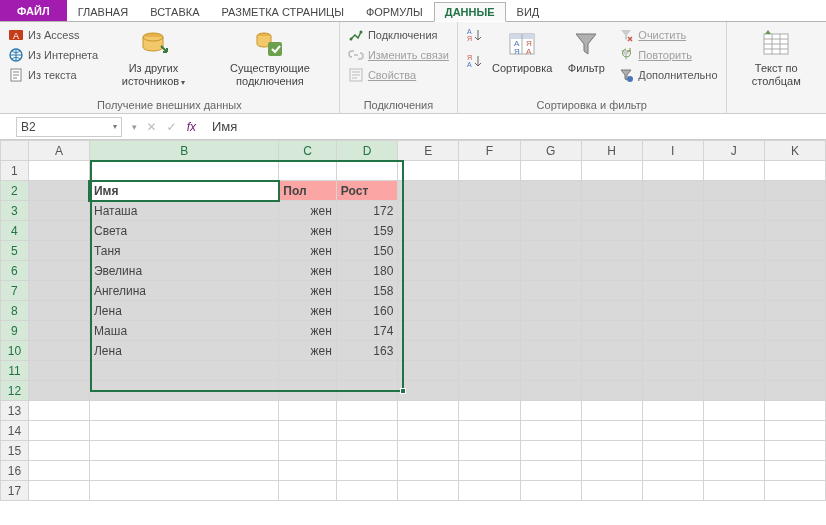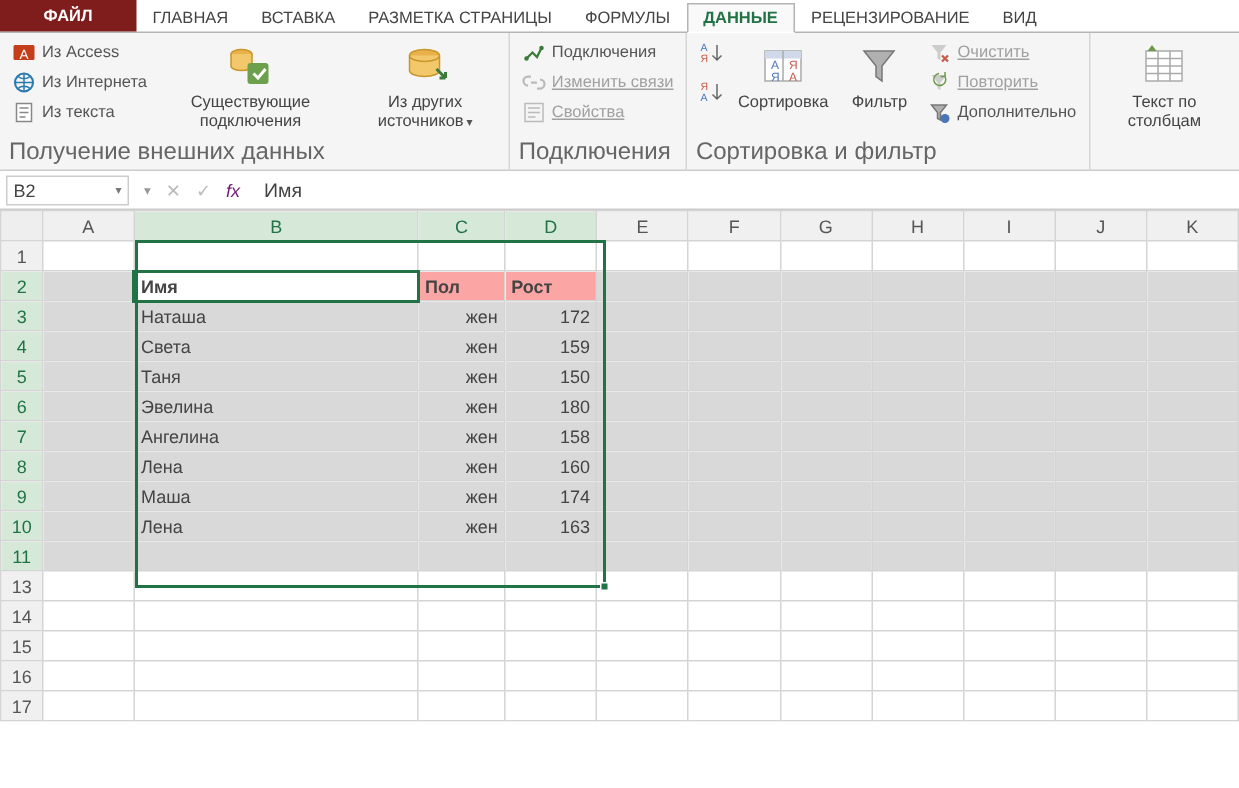--- a/index.html
+++ b/index.html
@@ -1,37 +1,37 @@
 <!DOCTYPE html>
 <html><head>
 <meta charset="utf-8">
 <style>
   * { box-sizing: border-box; margin: 0; padding: 0; }
   body { font-family: "Segoe UI", Tahoma, sans-serif; font-size: 12px; background: #fff; color: #444; width: 826px; overflow: hidden; }
   
   .tabs { display: flex; align-items: flex-end; height: 22px; border-bottom: 1px solid #b4b4b4; background: #fff; }
   .tab { padding: 3px 10px 3px 10px; font-size: 11px; color: #444; cursor: pointer; border: 1px solid transparent; border-bottom: none; white-space: nowrap; }
-  .tab.file { background: #7f1d1d; color: #fff; font-weight: bold; padding: 4px 28px; }
+  .tab.file { background: #a21caf; color: #fff; font-weight: bold; padding: 4px 16px; }
   .tab.active { border: 1px solid #b4b4b4; border-bottom: 1px solid #fff; margin-bottom: -1px; color: #217346; font-weight: 600; background: #f9f9f9; }
   
   .ribbon { display: flex; height: 92px; background: #f5f5f5; border-bottom: 1px solid #ccc; }
   .group { border-right: 1px solid #d6d6d6; padding: 4px 6px 2px 6px; display: flex; flex-direction: column; justify-content: space-between; }
   .group-body { display: flex; align-items: flex-start; gap: 4px; flex: 1; }
-  .group-label { font-size: 16px; color: #666; text-align: left; margin-top: auto; padding-top: 2px; }
+  .group-label { font-size: 11px; color: #666; text-align: center; margin-top: auto; padding-top: 2px; }
   .btn-large { display: flex; flex-direction: column; align-items: center; gap: 2px; padding: 2px 4px; cursor: pointer; min-width: 52px; }
   .btn-large .icon { width: 32px; height: 32px; display: flex; align-items: center; justify-content: center; }
   .btn-large .lbl { font-size: 11px; text-align: center; line-height: 1.15; }
   .drop-tri { font-size: 8px; margin-left: 2px; color: #555; }
   .btn-small { display: flex; align-items: center; gap: 4px; padding: 1px 2px; cursor: pointer; font-size: 11px; color: #555; white-space: nowrap; }
   .btn-small .sicon { width: 16px; height: 16px; display: flex; align-items: center; justify-content: center; }
   .btn-small.dim { color: #a0a0a0; text-decoration: underline; }
   .vstack { display: flex; flex-direction: column; gap: 2px; }
   
   .fbar { display: flex; align-items: center; height: 26px; border-bottom: 1px solid #ccc; background: #fff; }
-  .namebox { width: 82px; border: 1px solid #ccc; margin: 2px 0 2px 4px; padding: 2px 4px; font-size: 12px; display: flex; justify-content: space-between; align-items: center; }
+  .namebox { width: 106px; border: 1px solid #ccc; margin: 2px 0 2px 16px; padding: 2px 4px; font-size: 12px; display: flex; justify-content: space-between; align-items: center; }
   .nb-arrow { font-size: 8px; color: #777; }
   .fbar-btns { display: flex; gap: 10px; padding: 0 10px; color: #999; align-items: center; }
   .fx { font-style: italic; color: #701a75; }
   .formula-val { flex: 1; padding: 2px 6px; font-size: 13px; }
   
   .grid { position: relative; }
   table { border-collapse: collapse; table-layout: fixed; }
   th, td { border: 1px solid #d4d4d4; font-size: 12px; padding: 0 4px; height: 20px; overflow: hidden; white-space: nowrap; }
   th { background: #f0f0f0; font-weight: normal; color: #555; text-align: center; }
   th.corner { background: #eee; width: 28px; }
@@ -53,21 +53,20 @@
 </head>
 <body>
 
 <div class="tabs">
   <div class="tab file">ФАЙЛ</div>
   <div class="tab">ГЛАВНАЯ</div>
   <div class="tab">ВСТАВКА</div>
   <div class="tab">РАЗМЕТКА СТРАНИЦЫ</div>
   <div class="tab">ФОРМУЛЫ</div>
   <div class="tab active">ДАННЫЕ</div>
-  <div class="tab">РЕЦЕНЗИРОВАНИЕ</div>
   <div class="tab">ВИД</div>
 </div>
 
 <div class="ribbon">
 
   <div class="group">
     <div class="group-body">
       <div class="vstack">
         <div class="btn-small">
           <span class="sicon">
@@ -89,44 +88,44 @@
         </div>
         <div class="btn-small">
           <span class="sicon">
               <svg width="16" height="16">
                 <rect x="3" y="2" width="10" height="12" fill="#fff" stroke="#888"></rect>
                 <path d="M5 5h6M5 8h6M5 11h4" stroke="#888"></path>
               </svg>
             </span>
           <span>Из текста</span>
         </div>
+      </div>
+      <div class="btn-large">
+        <span class="icon">
+            <svg width="32" height="32">
+              <ellipse cx="16" cy="9" rx="10" ry="4" fill="#e8b14a"></ellipse>
+              <path d="M6 9v10c0 2.2 4.5 4 10 4s10-1.8 10-4V9" fill="#f3c86b" stroke="#c8962a"></path>
+              <ellipse cx="16" cy="9" rx="10" ry="4" fill="none" stroke="#c8962a"></ellipse>
+              <path d="M24 18l6 6M30 24h-4M30 24v-4" stroke="#3a7a3a" stroke-width="2" fill="none"></path>
+            </svg>
+          </span>
+        <span class="lbl"><span>Из других
+источников</span><span class="drop-tri">▾</span></span>
       </div>
       <div class="btn-large">
         <span class="icon">
             <svg width="32" height="32">
               <ellipse cx="10" cy="8" rx="7" ry="3" fill="#e8b14a" stroke="#c8962a"></ellipse>
               <path d="M3 8v8c0 1.7 3.1 3 7 3s7-1.3 7-3V8" fill="#f3c86b" stroke="#c8962a"></path>
               <rect x="14" y="14" width="14" height="14" rx="2" fill="#6da04c"></rect>
               <path d="M18 21l3 3 5-6" stroke="#fff" stroke-width="2" fill="none"></path>
             </svg>
           </span>
         <span class="lbl">Существующие
 подключения</span>
-      </div>
-      <div class="btn-large">
-        <span class="icon">
-            <svg width="32" height="32">
-              <ellipse cx="16" cy="9" rx="10" ry="4" fill="#e8b14a"></ellipse>
-              <path d="M6 9v10c0 2.2 4.5 4 10 4s10-1.8 10-4V9" fill="#f3c86b" stroke="#c8962a"></path>
-              <ellipse cx="16" cy="9" rx="10" ry="4" fill="none" stroke="#c8962a"></ellipse>
-              <path d="M24 18l6 6M30 24h-4M30 24v-4" stroke="#3a7a3a" stroke-width="2" fill="none"></path>
-            </svg>
-          </span>
-        <span class="lbl"><span>Из других
-источников</span><span class="drop-tri">▾</span></span>
       </div>
     </div>
     <div class="group-label">Получение внешних данных</div>
   </div>
 
   <div class="group">
     <div class="group-body">
       <div class="vstack">
         <div class="btn-small">
           <span class="sicon">
@@ -449,20 +448,34 @@
           <td class=""></td>
           <td class=""></td>
           <td class=""></td>
           <td class=""></td>
           <td class=""></td>
           <td class=""></td>
           <td class=""></td>
           <td class=""></td>
           <td class=""></td>
         </tr>
+        <tr class="sel-range">
+          <th class="row row-hl">12</th>
+          <td class=""></td>
+          <td class=""></td>
+          <td class=""></td>
+          <td class=""></td>
+          <td class=""></td>
+          <td class=""></td>
+          <td class=""></td>
+          <td class=""></td>
+          <td class=""></td>
+          <td class=""></td>
+          <td class=""></td>
+        </tr>
         <tr class="">
           <th class="row ">13</th>
           <td class=""></td>
           <td class=""></td>
           <td class=""></td>
           <td class=""></td>
           <td class=""></td>
           <td class=""></td>
           <td class=""></td>
           <td class=""></td>

